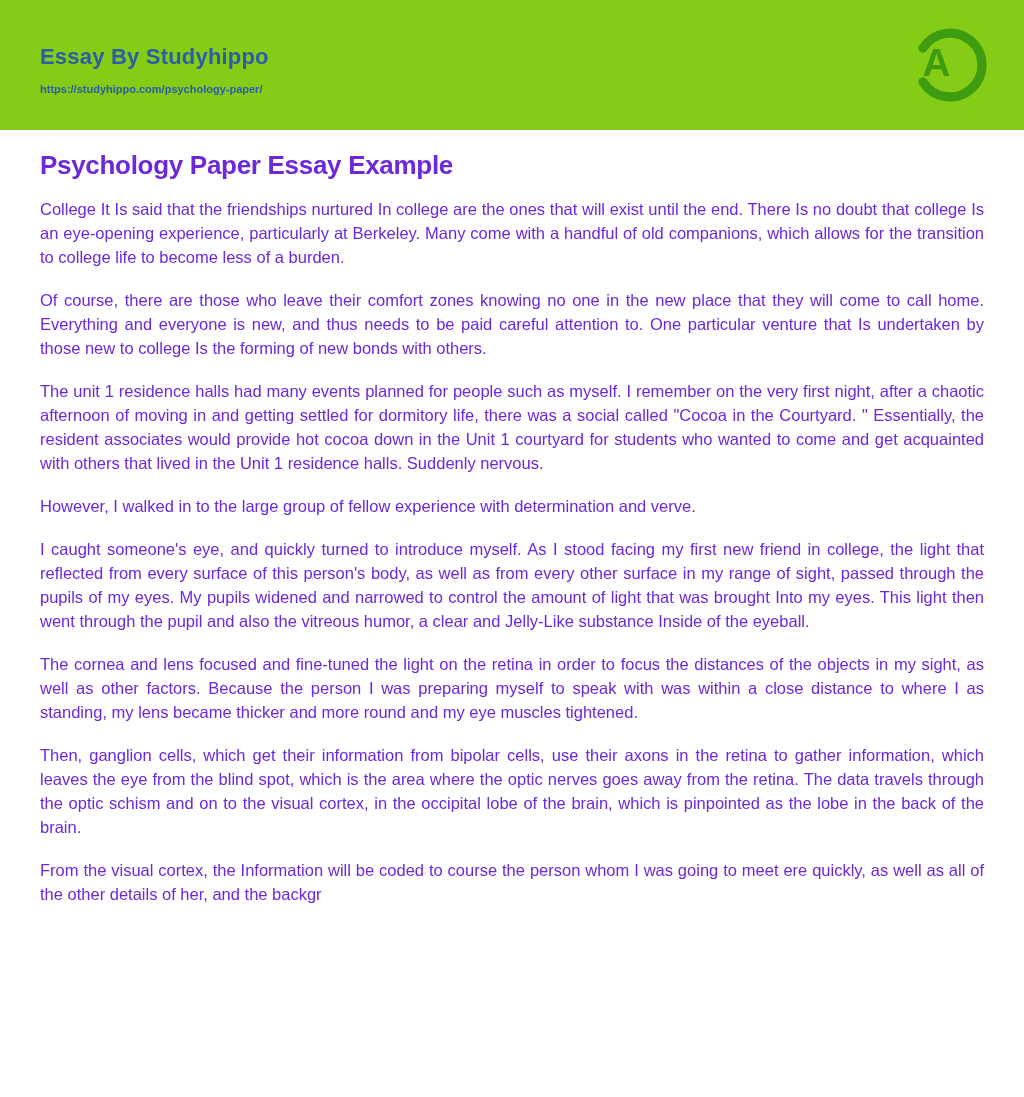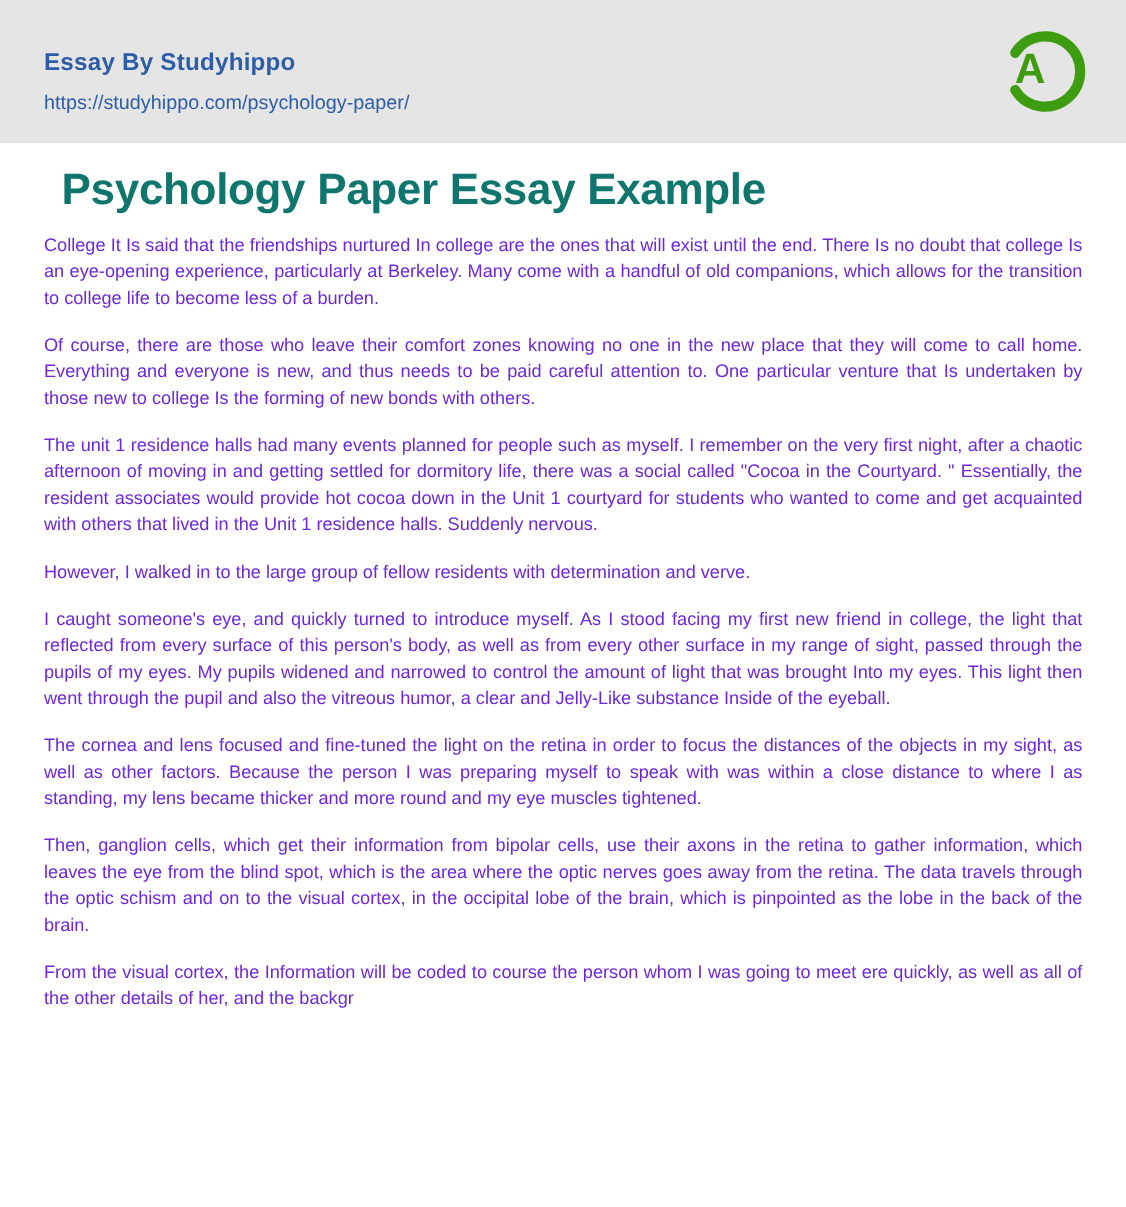--- a/index.html
+++ b/index.html
@@ -8,58 +8,58 @@
     height: 1097px;
     background: #ffffff;
     font-family: "Liberation Sans", sans-serif;
     overflow: hidden;
   }
 
   
   .band {
     position: relative;
     height: 130px;
-    background: #e5e5e5;
+    background: #84cc16;
     box-sizing: border-box;
     padding: 44px 0 0 40px;
   }
   .band-title {
     display: block;
     color: #2d5da6;
     font-size: 22px;
     font-weight: 700;
     letter-spacing: 0.2px;
     text-decoration: none;
     cursor: pointer;
   }
   .band-url {
     display: block;
     margin-top: 13px;
     color: #2d5da6;
-    font-size: 18px;
-    font-weight: 400;
+    font-size: 11px;
+    font-weight: 700;
     text-decoration: none;
     cursor: pointer;
   }
   .logo {
     position: absolute;
     top: 22px;
     right: 32px;
     width: 84px;
     height: 86px;
     cursor: pointer;
   }
 
   
   main { padding: 0 40px; }
   h1.page-title {
-    margin: 20px 0 16px 16px;
-    font-size: 40px;
+    margin: 20px 0 16px 0;
+    font-size: 26px;
     font-weight: 700;
-    color: #0f766e;
+    color: #6d28d9;
     letter-spacing: -0.3px;
   }
   .essay p {
     margin: 0 0 19px 0;
     font-size: 16.5px;
     line-height: 24px;
     color: #6d28d9;
     text-align: justify;
     text-justify: inter-word;
   }
@@ -77,19 +77,19 @@
     </svg>
   </div>
 </header>
 
 <main>
   <h1 class="page-title">Psychology Paper Essay Example</h1>
   <div class="essay">
       <p>College It Is said that the friendships nurtured In college are the ones that will exist until the end. There Is no doubt that college Is an eye-opening experience, particularly at Berkeley. Many come with a handful of old companions, which allows for the transition to college life to become less of a burden.</p>
       <p>Of course, there are those who leave their comfort zones knowing no one in the new place that they will come to call home. Everything and everyone is new, and thus needs to be paid careful attention to. One particular venture that Is undertaken by those new to college Is the forming of new bonds with others.</p>
       <p>The unit 1 residence halls had many events planned for people such as myself. I remember on the very first night, after a chaotic afternoon of moving in and getting settled for dormitory life, there was a social called "Cocoa in the Courtyard. " Essentially, the resident associates would provide hot cocoa down in the Unit 1 courtyard for students who wanted to come and get acquainted with others that lived in the Unit 1 residence halls. Suddenly nervous.</p>
-      <p>However, I walked in to the large group of fellow residents with determination and verve.</p>
+      <p>However, I walked in to the large group of fellow experience with determination and verve.</p>
       <p>I caught someone's eye, and quickly turned to introduce myself. As I stood facing my first new friend in college, the light that reflected from every surface of this person's body, as well as from every other surface in my range of sight, passed through the pupils of my eyes. My pupils widened and narrowed to control the amount of light that was brought Into my eyes. This light then went through the pupil and also the vitreous humor, a clear and Jelly-Like substance Inside of the eyeball.</p>
       <p>The cornea and lens focused and fine-tuned the light on the retina in order to focus the distances of the objects in my sight, as well as other factors. Because the person I was preparing myself to speak with was within a close distance to where I as standing, my lens became thicker and more round and my eye muscles tightened.</p>
       <p>Then, ganglion cells, which get their information from bipolar cells, use their axons in the retina to gather information, which leaves the eye from the blind spot, which is the area where the optic nerves goes away from the retina. The data travels through the optic schism and on to the visual cortex, in the occipital lobe of the brain, which is pinpointed as the lobe in the back of the brain.</p>
       <p>From the visual cortex, the Information will be coded to course the person whom I was going to meet ere quickly, as well as all of the other details of her, and the backgr</p>
     </div>
 </main>
 
 </body></html>

